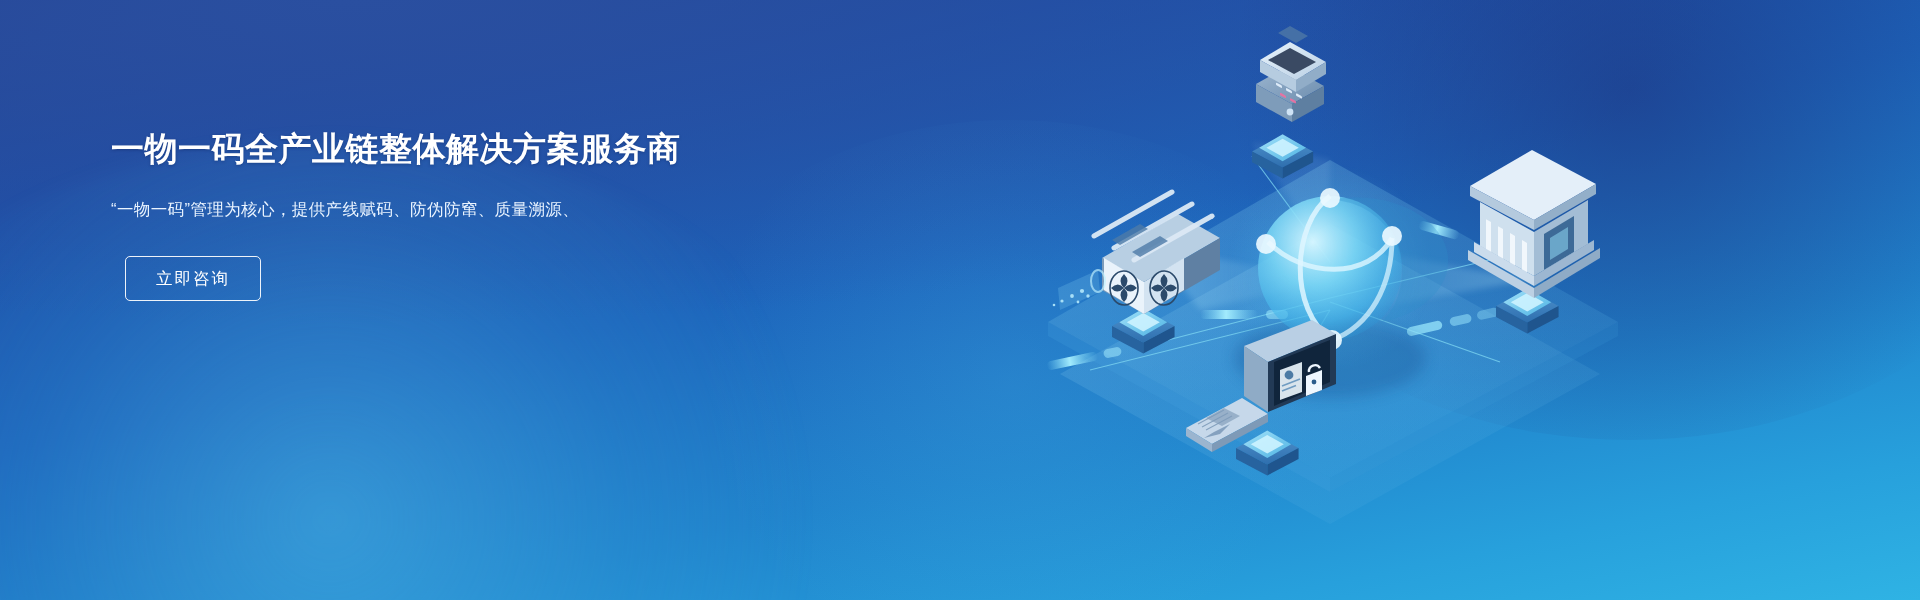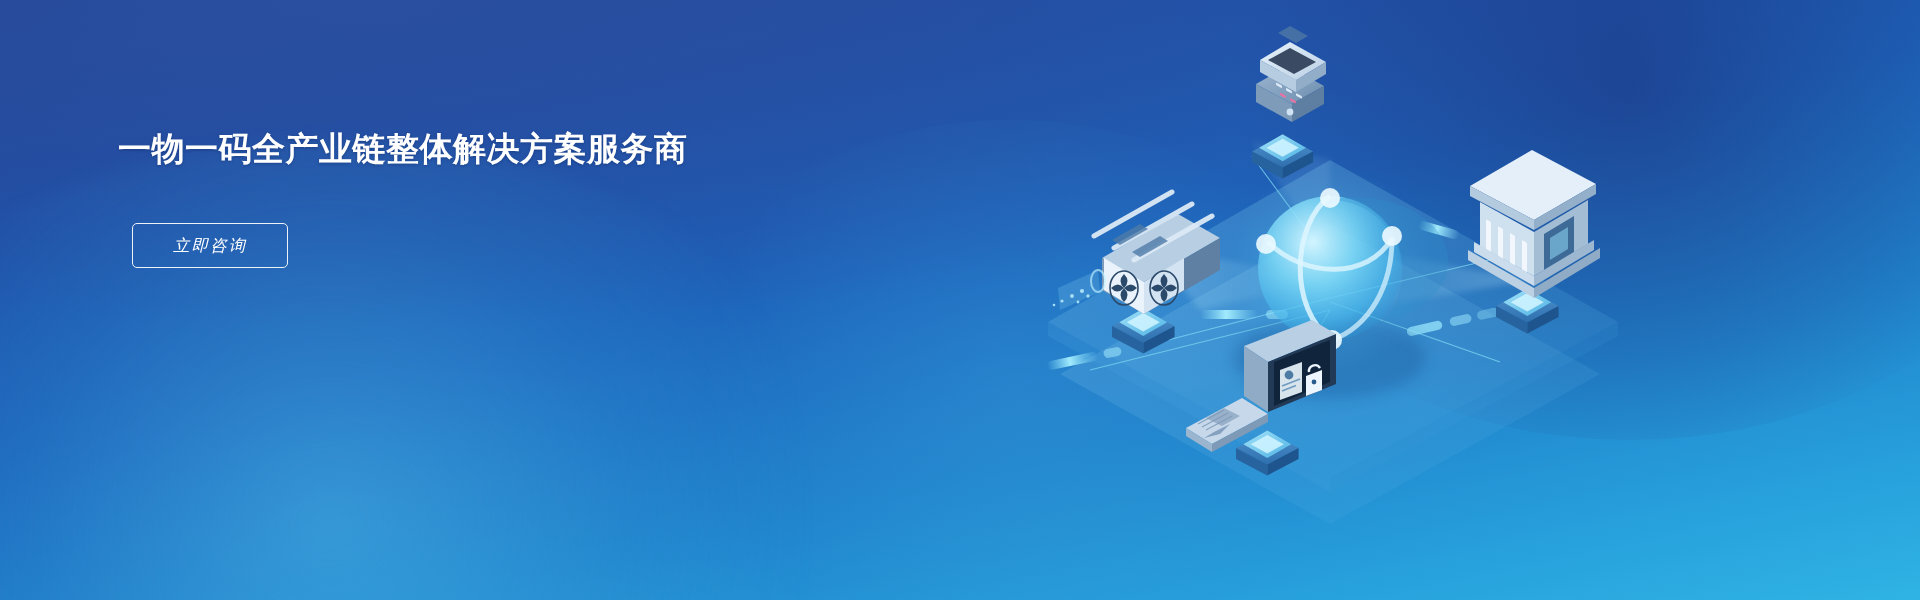--- a/index.html
+++ b/index.html
@@ -39,21 +39,21 @@
   }
   .bg-glow-center {
     position:absolute; right:560px; top:120px;
     width:700px; height:520px; border-radius:50%;
     background:radial-gradient(circle, rgba(74,182,233,.20) 0%, rgba(74,182,233,0) 70%);
   }
 
   
   .copy {
     position:absolute;
-    left:118px; top:128px;
+    left:111px; top:128px;
     width:620px;
     z-index:12;
   }
   .headline {
     font-size:33px;
     font-weight:bold;
     color:#ffffff;
     letter-spacing:.5px;
     line-height:1.25;
     white-space:nowrap;
@@ -66,31 +66,30 @@
     line-height:2.0;
     letter-spacing:.4px;
     font-weight:400;
   }
   .subcopy .sub-line { display:block; white-space:nowrap; }
 
   .cta {
     display:inline-block;
     margin-top:30px;
     margin-left:14px;
-    padding:13px 40px;
+    padding:13px 30px;
     border:1.6px solid rgba(255,255,255,.92);
     border-radius:5px;
     color:#ffffff;
     font-size:16.5px;
     letter-spacing:2px;
     background:transparent;
     cursor:pointer;
     line-height:1;
     font-family:inherit;
-    font-style:italic;
   }
 
   
   .art {
     position:absolute;
     right:200px; top:10px;
     width:820px; height:580px;
     z-index:8;
   }
   .art svg { width:100%; height:100%; display:block; overflow:visible; }
@@ -377,18 +376,19 @@
         </g>
         <path d="M-4 104 L12 96 L2 106 L-14 110 Z" fill="#6f8fb0" opacity=".75"></path>
       </g>
     </svg>
   </div>
 
   <div class="copy">
     <h1 class="headline">一物一码全产业链整体解决方案服务商</h1>
 
     <div class="subcopy">
+      <span class="sub-line">“一物一码”管理为核心，提供产线赋码、防伪防窜、质量溯源、</span>
     </div>
 
     <button class="cta" type="button">立即咨询</button>
   </div>
 
 </div>
 
 </body></html>

